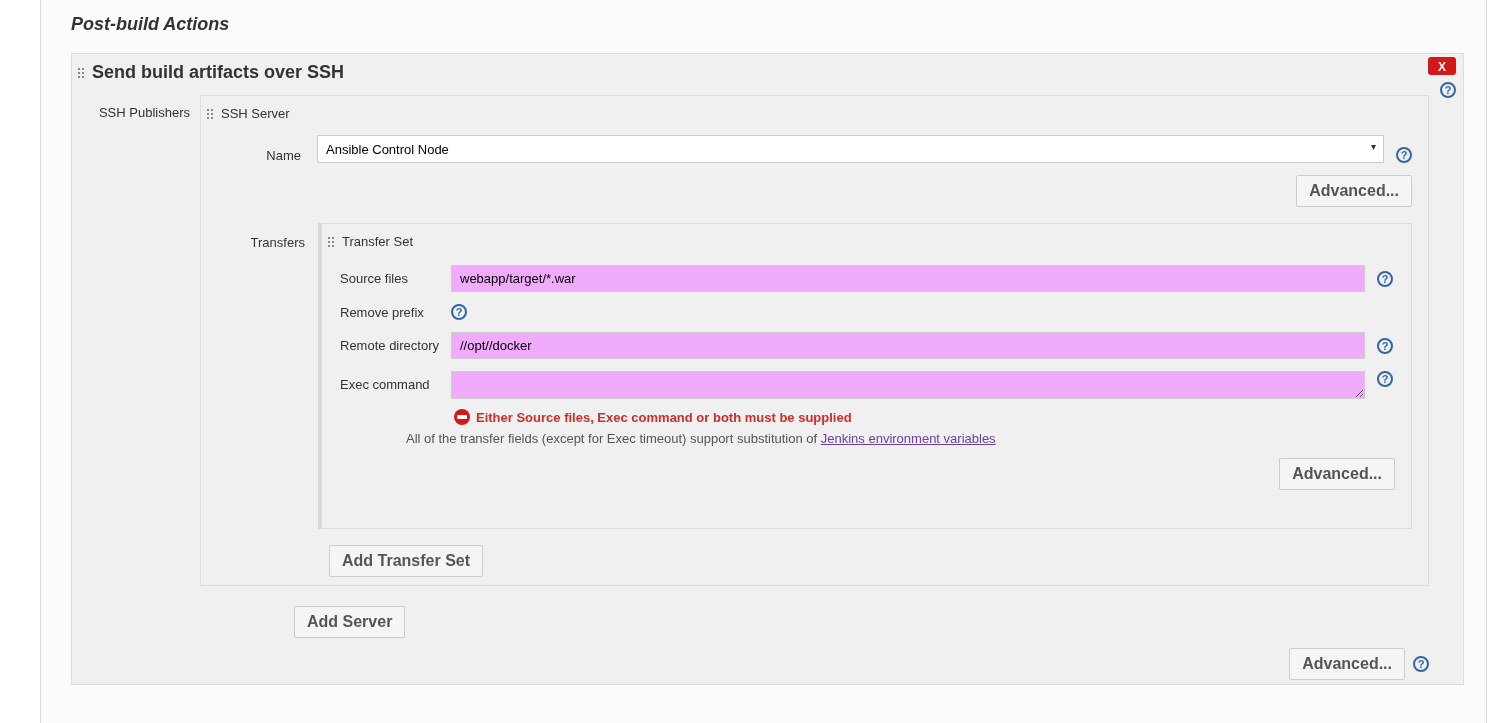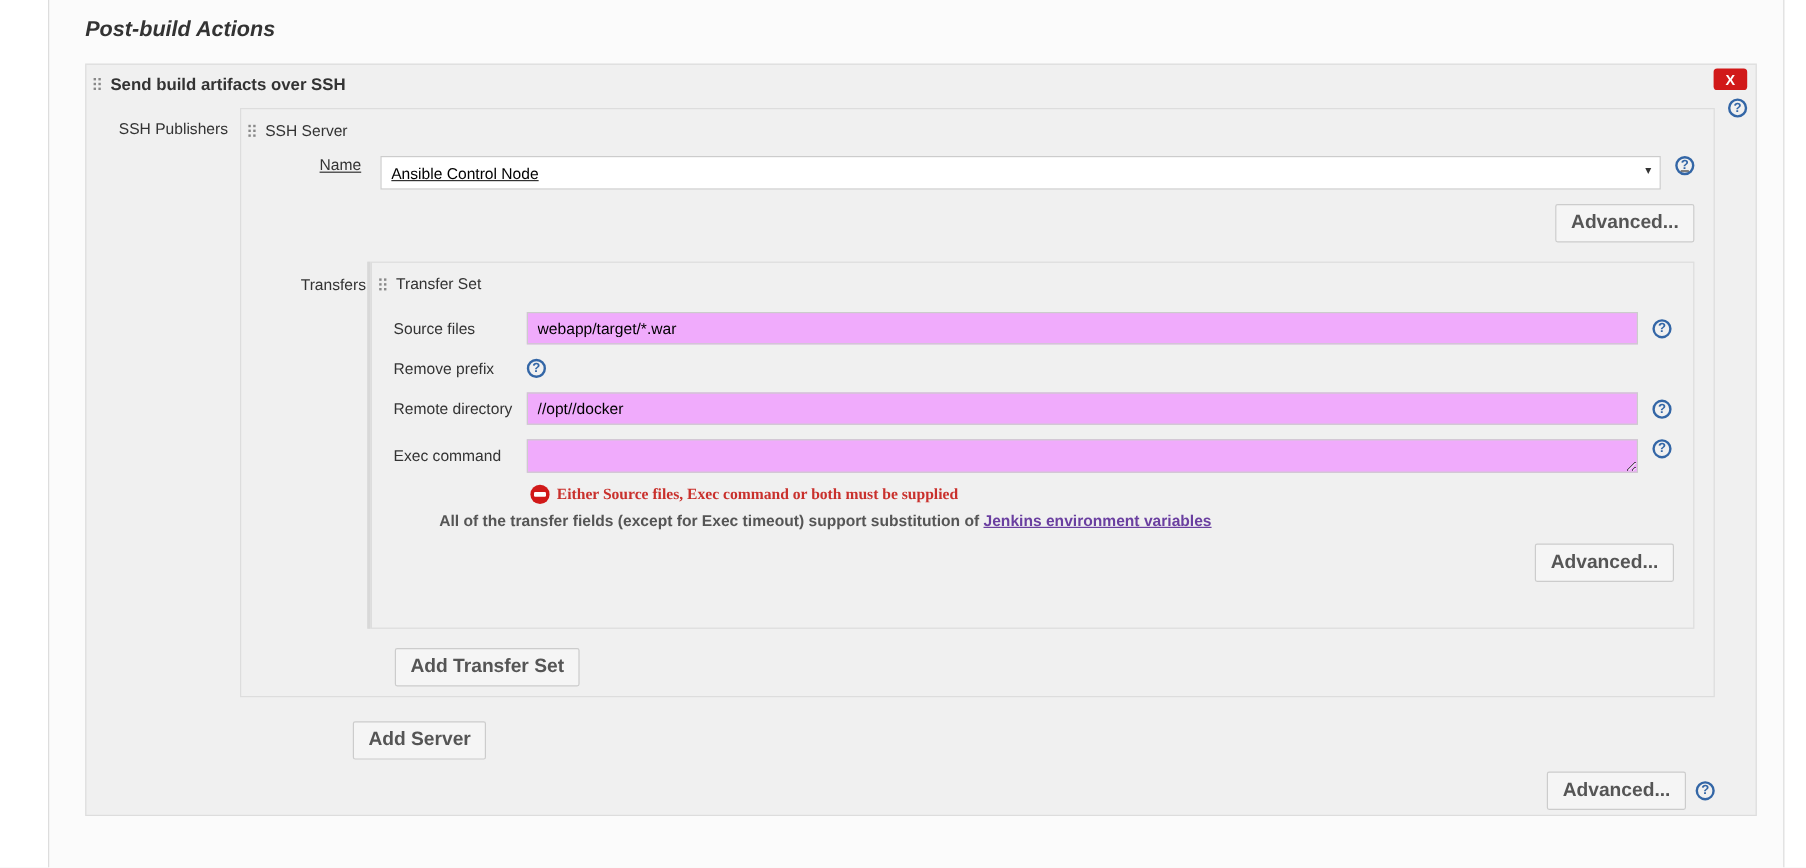--- a/index.html
+++ b/index.html
@@ -29,21 +29,21 @@
     border: 1px solid #ddd;
     background: #f0f0f0;
     position: relative;
     padding: 0;
   }
   .action-header {
     display: flex;
     align-items: center;
     padding: 8px 10px 8px 6px;
     font-weight: 700;
-    font-size: 14px;
+    font-size: 18px;
   }
   .drag-dots {
     display: inline-grid;
     grid-template-columns: repeat(2, 2px);
     grid-template-rows: repeat(3, 2px);
     gap: 2px;
     margin-right: 8px;
     cursor: move;
   }
   .drag-dots span {
@@ -100,24 +100,23 @@
     padding: 0;
   }
   .ssh-server-head {
     display: flex;
     align-items: center;
     padding: 10px 10px 10px 6px;
     font-size: 13px;
   }
   .row {
     display: flex;
-    align-items: flex-start;
+    align-items: flex-end;
     padding: 4px 16px 4px 16px;
     gap: 12px;
-    text-decoration: underline;
   }
   .row .flabel {
     width: 88px;
     text-align: right;
     padding-right: 4px;
     flex-shrink: 0;
   }
   select, input[type="text"], textarea {
     flex: 1;
     border: 1px solid #ccc;
@@ -153,21 +152,21 @@
     border-radius: 2px;
   }
   .btn-row-right {
     display: flex;
     justify-content: flex-end;
     padding: 8px 16px;
   }
   .transfers-row {
     display: flex;
     padding: 8px 16px 8px 16px;
-    gap: 1px;
+    gap: 13px;
   }
   .transfers-label {
     width: 88px;
     text-align: right;
     padding-top: 12px;
     flex-shrink: 0;
   }
   .transfer-set-box {
     flex: 1;
     border: 1px solid #ddd;
@@ -199,41 +198,39 @@
     flex-shrink: 0;
     padding-left: 6px;
   }
   .validation-row {
     display: flex;
     align-items: center;
     padding: 4px 18px 2px 132px;
     gap: 6px;
     color: #c9302c;
     font-weight: 700;
-    font-family: Liberation Serif, serif;
   }
   .no-entry-icon {
     width: 16px; height: 16px;
     border-radius: 50%;
     background: #d11919;
     position: relative;
     flex-shrink: 0;
   }
   .no-entry-icon::after {
     content: "";
     position: absolute;
     left: 3px; right: 3px; top: 6px;
     height: 4px;
     background: #fff;
     border-radius: 1px;
   }
   .hint-row {
-    padding: 4px 18px 4px 56px;
+    padding: 4px 18px 4px 84px;
     color: #555;
-    font-weight: bold;
   }
   .hint-row a {
     color: #6a3fa0;
     text-decoration: underline;
   }
   .add-below {
     display: flex;
     padding: 8px 16px 8px 128px;
   }
   .bottom-add-server {

